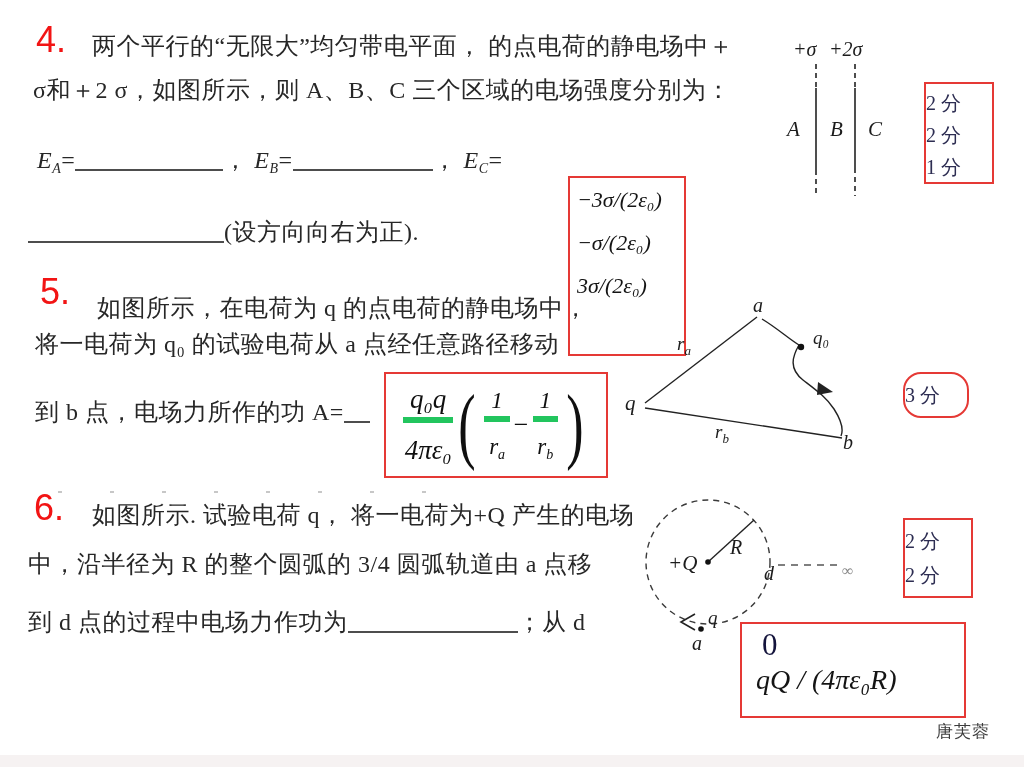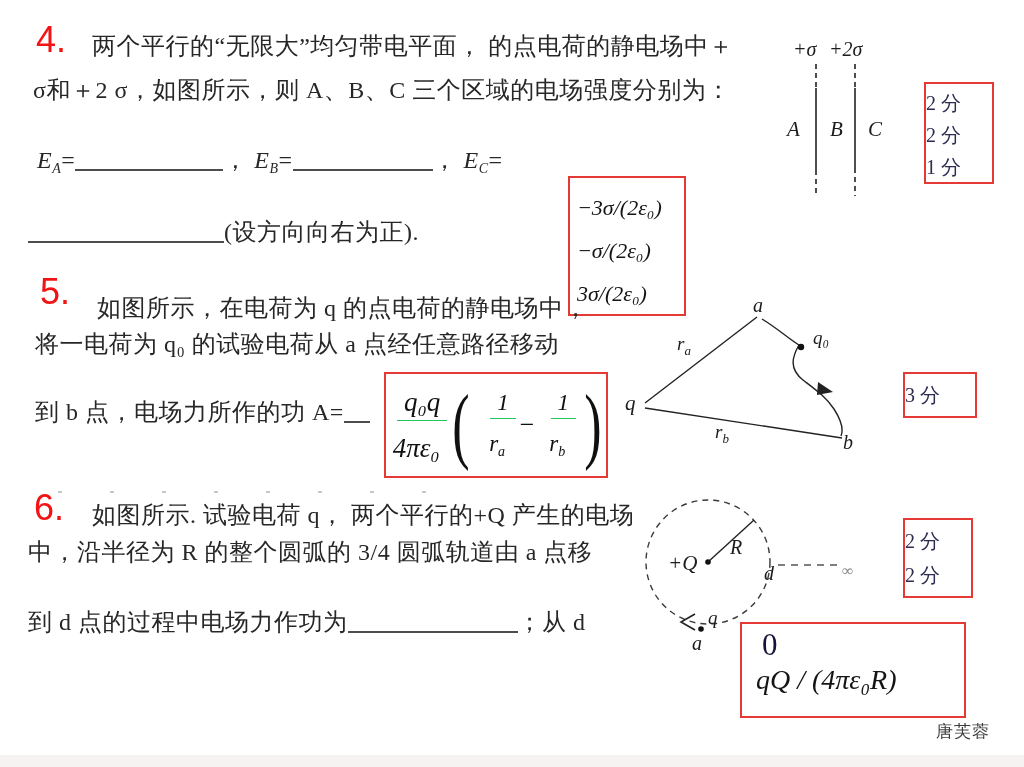--- a/index.html
+++ b/index.html
@@ -11,21 +11,21 @@
   .tline{position:absolute;font-size:24px;white-space:nowrap;letter-spacing:0.5px;line-height:1.2;}
   .tline i{font-family:"Liberation Serif",serif;}
   .blank{display:inline-block;border-bottom:2px solid #4d4d4d;height:20px;vertical-align:-3px;}
   .redbox{position:absolute;border:2px solid #e53935;background:#ffffff;box-sizing:border-box;}
   .score-line{font-size:20px;color:#2d2d52;font-family:"Liberation Serif",serif;}
   .ansline{font-style:italic;font-size:22px;color:#141414;padding-left:7px;white-space:nowrap;}
   .sub{font-size:14px;vertical-align:-5px;font-style:italic;}
   
   .fbox{display:flex;align-items:center;justify-content:center;height:100%;}
   .frac{display:inline-flex;flex-direction:column;align-items:center;font-style:italic;color:#101010;}
-  .frac .fnum{padding:0 7px 2px 7px;border-bottom:1px solid #22c55e;margin-left:12px;}
+  .frac .fnum{padding:0 7px 2px 7px;border-bottom:6px solid #22c55e;}
   .frac .fden{padding-top:12px;}
   .fmain{font-size:27px;}
   .fsmall{font-size:23px;margin:0 3px;}
   .paren{font-size:84px;font-weight:200;line-height:.85;color:#101010;
          transform:scaleX(.62);font-family:"Liberation Serif",serif;}
   .minus{font-size:26px;color:#101010;margin:0 1px;}
   .stray{position:absolute;left:58px;top:491px;width:372px;height:2px;opacity:.55;
          background:repeating-linear-gradient(90deg,#9a9a9a 0 4px,transparent 4px 52px);}
   .bottom-strip{position:absolute;left:0;bottom:0;width:1024px;height:12px;background:#f6f2f2;}
   .author{position:absolute;left:936px;top:720px;font-size:17px;color:#3c3c3c;letter-spacing:1px;text-align:center;}
@@ -45,21 +45,21 @@
   <div class="tline" style="left:37px;top:146px;">
     <i>E</i><span class="sub">A</span><span>=</span><span class="blank" style="width:148px;"></span><span>，</span>
     <i>E</i><span class="sub">B</span><span>=</span><span class="blank" style="width:140px;"></span><span>，</span>
     <i>E</i><span class="sub">C</span><span>=</span>
   </div>
 
   <div class="tline" style="left:28px;top:218px;">
     <span class="blank" style="width:196px;"></span><span>(设方向向右为正).</span>
   </div>
 
-  <div class="redbox" style="left:568px;top:176px;width:118px;height:140px;padding-top:8px;">
+  <div class="redbox" style="left:568px;top:176px;width:118px;height:180px;">
     <div class="ansline" style="line-height:43px;">−3σ/(2ε₀)</div>
     <div class="ansline" style="line-height:43px;">−σ/(2ε₀)</div>
     <div class="ansline" style="line-height:43px;">3σ/(2ε₀)</div>
   </div>
 
   <svg class="abs" style="left:785px;top:36px;" width="120" height="172" viewBox="0 0 120 172">
     <line x1="31" y1="28" x2="31" y2="52" stroke="#222" stroke-width="1.6" stroke-dasharray="5 4"></line>
     <line x1="31" y1="52" x2="31" y2="134" stroke="#222" stroke-width="1.6"></line>
     <line x1="31" y1="134" x2="31" y2="160" stroke="#222" stroke-width="1.6" stroke-dasharray="5 4"></line>
     <line x1="70" y1="28" x2="70" y2="52" stroke="#222" stroke-width="1.6" stroke-dasharray="5 4"></line>
@@ -112,28 +112,28 @@
     <circle cx="186" cy="49" r="3.2" fill="#111"></circle>
     <polygon points="203,84 218,94 202,97" fill="#222"></polygon>
     <text x="10" y="112" font-size="21" font-style="italic" fill="#1c1c1c">q</text>
     <text x="138" y="14" font-size="20" font-style="italic" fill="#1c1c1c">a</text>
     <text x="228" y="151" font-size="20" font-style="italic" fill="#1c1c1c">b</text>
     <text x="198" y="46" font-size="19" font-style="italic" fill="#1c1c1c">q₀</text>
     <text x="62" y="52" font-size="19" fill="#1c1c1c"><tspan font-style="italic">r</tspan><tspan dy="5" font-size="13" font-style="italic">a</tspan></text>
     <text x="100" y="140" font-size="19" fill="#1c1c1c"><tspan font-style="italic">r</tspan><tspan dy="5" font-size="13" font-style="italic">b</tspan></text>
   </svg>
 
-  <div class="redbox" style="left:903px;top:372px;width:74px;height:46px;">
+  <div class="redbox" style="left:903px;top:372px;width:66px;height:46px;border-radius:18px;">
     <div class="score-line" style="line-height:42px;">3 分</div>
   </div>
 
   <div class="stray"></div>
   <div class="qnum" style="left:34px;top:490px;">6.</div>
-  <div class="tline" style="left:92px;top:501px;">如图所示. 试验电荷 q， 两个平行的+Q 产生的电场</div>
-  <div class="tline" style="left:28px;top:538px;text-align:right;">中，沿半径为 R 的整个圆弧的 3/4 圆弧轨道由 a 点移</div>
+  <div class="tline" style="left:92px;top:501px;">如图所示. 试验电荷 q， 将一电荷为+Q 产生的电场</div>
+  <div class="tline" style="left:28px;top:550px;text-align:right;">中，沿半径为 R 的整个圆弧的 3/4 圆弧轨道由 a 点移</div>
   <div class="tline" style="left:28px;top:608px;">
     <span>到 d 点的过程中电场力作功为</span><span class="blank" style="width:170px;"></span><span>；从 d</span>
   </div>
 
   <svg class="abs" style="left:640px;top:486px;" width="230" height="178" viewBox="0 0 230 178">
     <circle cx="68" cy="76" r="62" fill="none" stroke="#3a3a3a" stroke-width="1.4" stroke-dasharray="6 5"></circle>
     <line x1="68" y1="76" x2="114" y2="34" stroke="#222" stroke-width="1.4"></line>
     <circle cx="68" cy="76" r="2.8" fill="#111"></circle>
     <line x1="138" y1="79" x2="198" y2="79" stroke="#555" stroke-width="1.4" stroke-dasharray="7 6"></line>
     <circle cx="61" cy="143" r="2.8" fill="#111"></circle>

